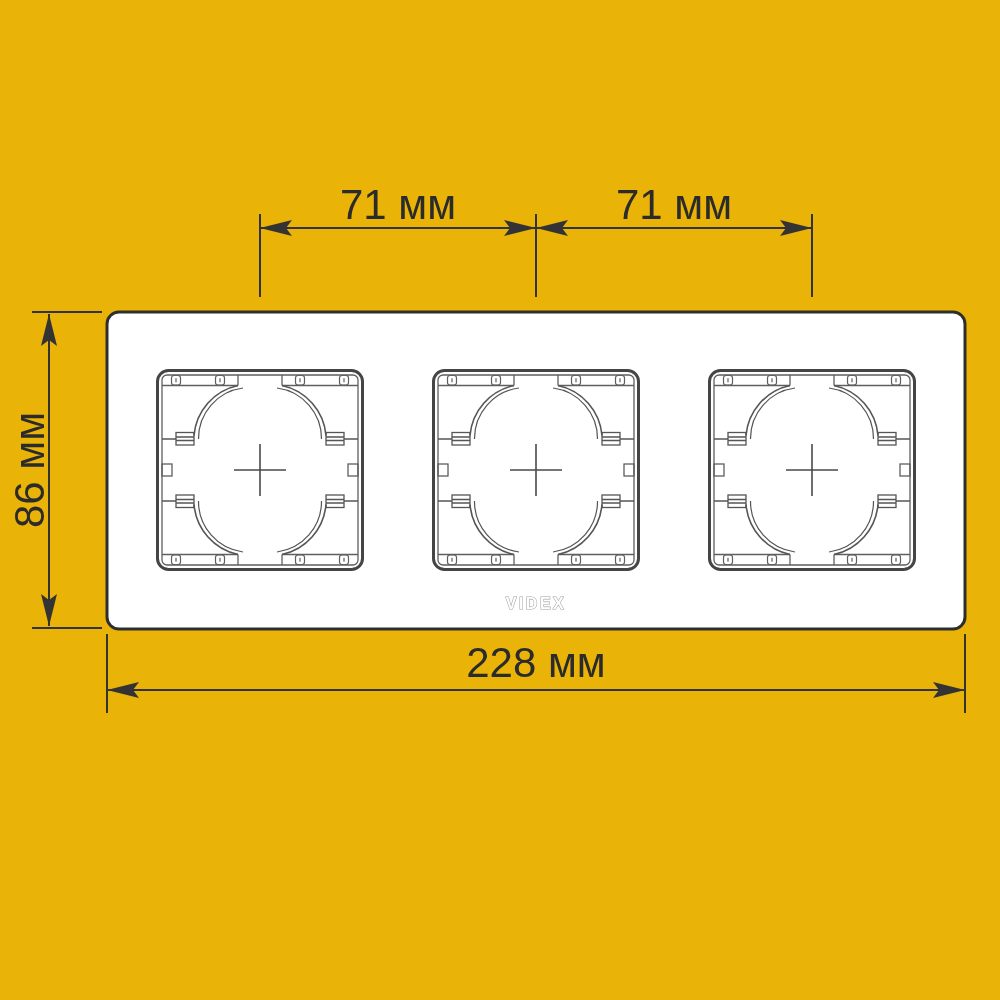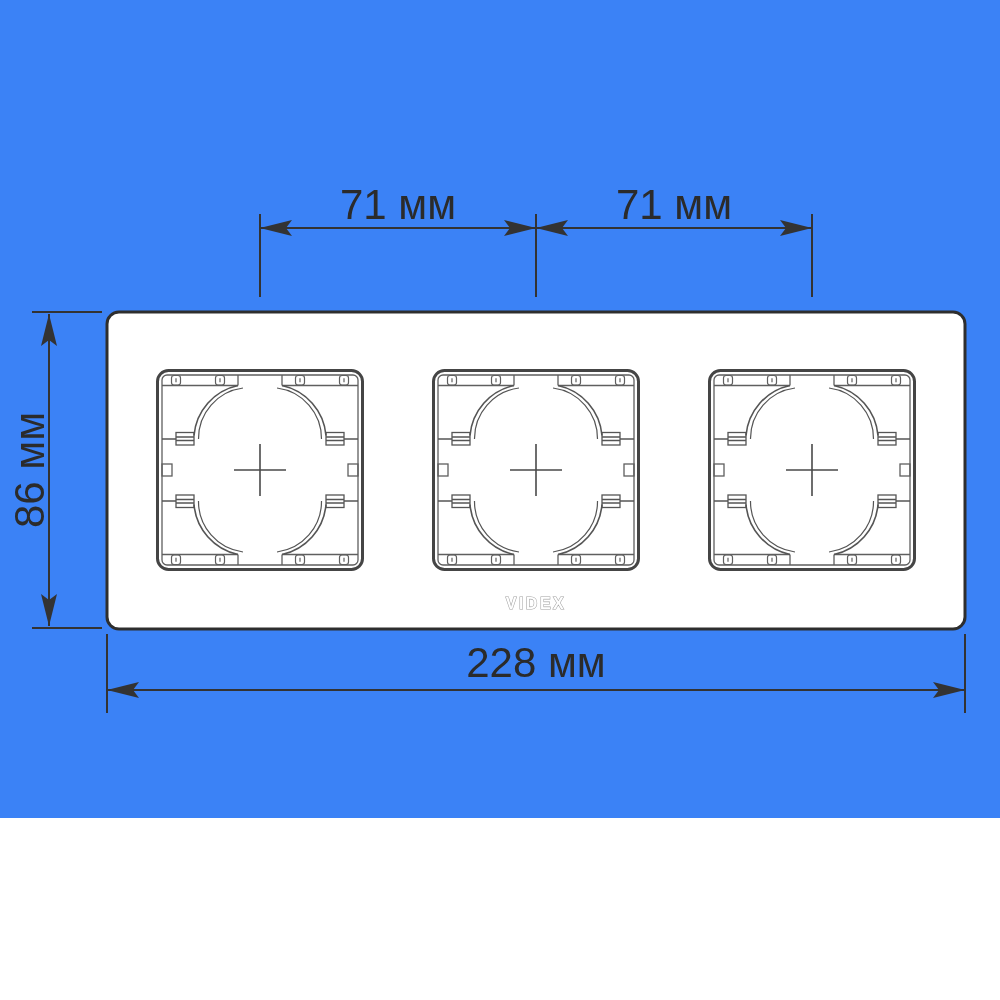--- a/index.html
+++ b/index.html
@@ -3,22 +3,22 @@
 <meta charset="utf-8">
 <style>
   html, body {
     margin: 0;
     padding: 0;
     background: #ffffff;
   }
   .stage {
     position: relative;
     width: 1000px;
-    height: 818px;
-    background: #3b82f6;
+    height: 1000px;
+    background: #eab308;
     font-family: "Liberation Sans", sans-serif;
     overflow: hidden;
   }
   svg text {
     font-family: "Liberation Sans", sans-serif;
   }
   .dim-text {
     font-size: 42px;
     fill: #2b2b2b;
   }

